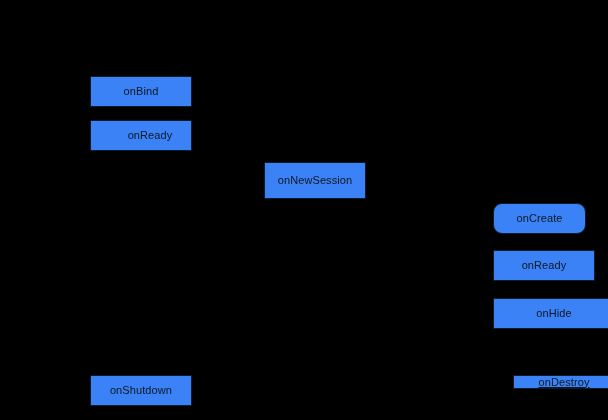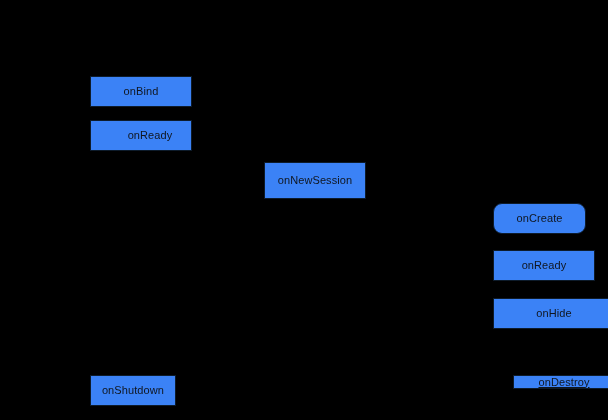--- a/index.html
+++ b/index.html
@@ -61,21 +61,21 @@
   </div>
 
   <div class="node" style="left:493px; top:250px; width:102px; height:31px;">
     <span class="node-label">onReady</span>
   </div>
 
   <div class="node" style="left:493px; top:298px; width:122px; height:31px;">
     <span class="node-label">onHide</span>
   </div>
 
-  <div class="node" style="left:90px; top:375px; width:86px; height:31px;text-align:center;">
+  <div class="node" style="left:90px; top:375px; width:102px; height:31px;text-align:center;">
     <span class="node-label">onShutdown</span>
   </div>
 
   <div class="node" style="left:513px; top:375px; width:102px; height:14px;text-decoration:underline;">
     <span class="node-label">onDestroy</span>
   </div>
 
 </div>
 
 </body></html>

